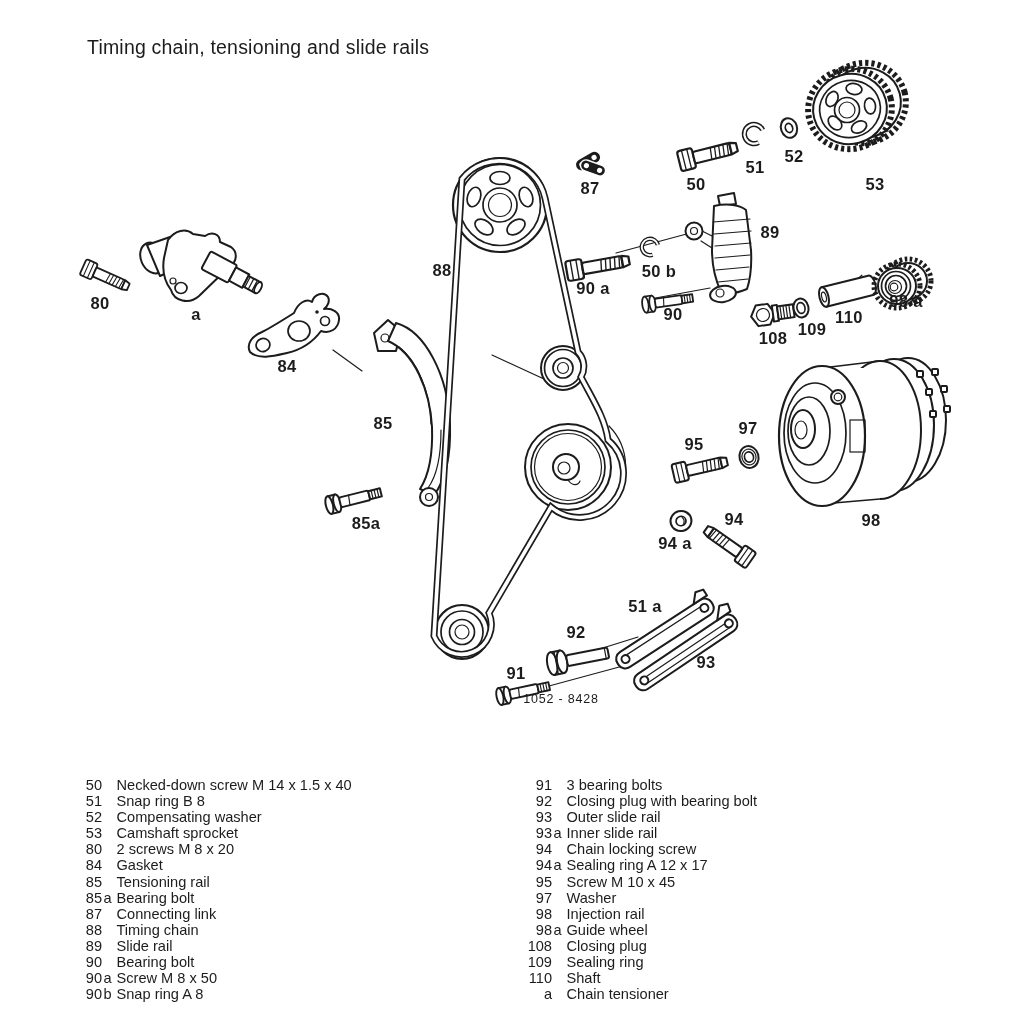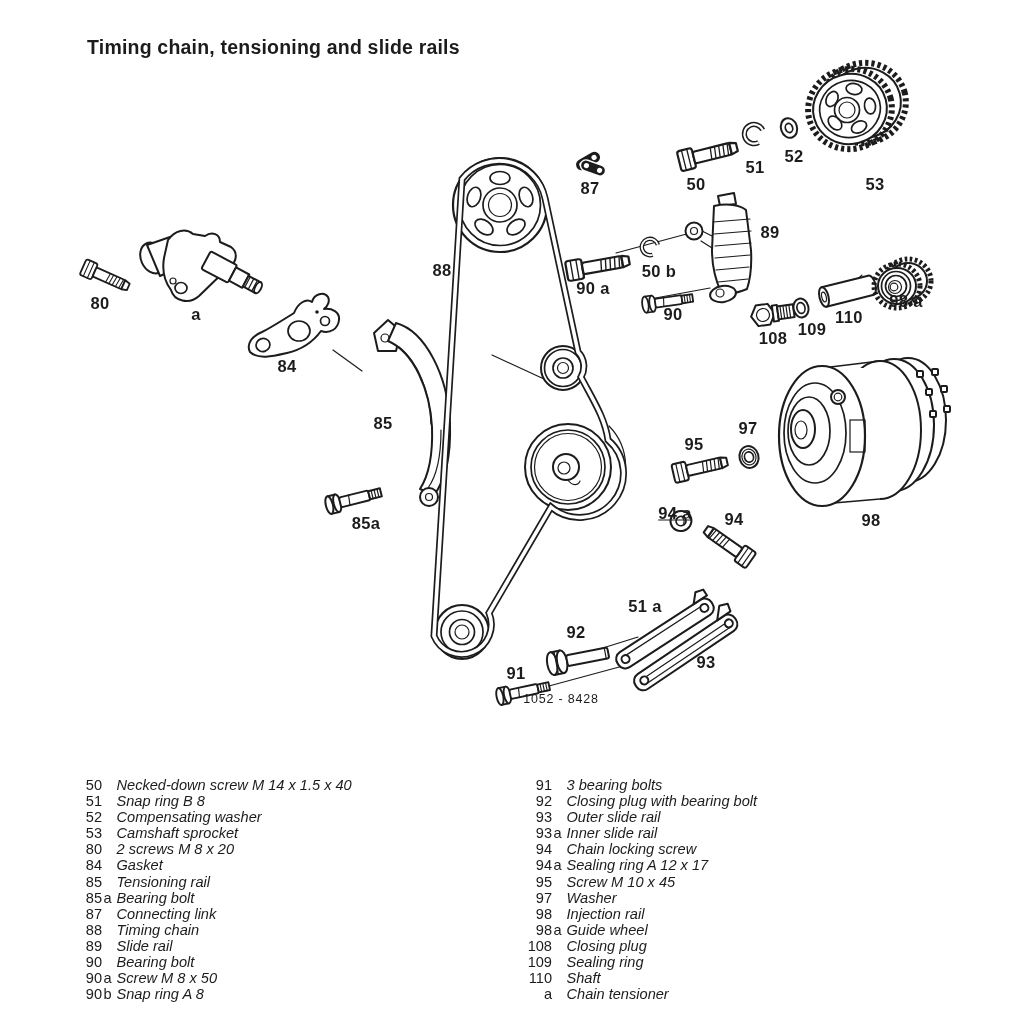--- a/index.html
+++ b/index.html
@@ -3,21 +3,21 @@
 <meta charset="utf-8">
 <style>
   html,body{margin:0;padding:0;}
   body{
     width:1024px;height:1024px;background:#ffffff;
     font-family:"Liberation Sans", sans-serif;color:#1c1c1c;
   }
   .page{position:relative;width:1024px;height:1024px;background:#ffffff;overflow:hidden;}
   .title{
     position:absolute;left:87px;top:36px;
-    font-size:19.5px;font-weight:700;letter-spacing:.2px;white-space:nowrap;
+    font-size:19.5px;font-weight:400;letter-spacing:.2px;white-space:nowrap;
   }
   svg.diagram{position:absolute;left:0;top:0;}
   
   .s{fill:#ffffff;stroke:#1c1c1c;stroke-width:2;stroke-linejoin:round;stroke-linecap:round;}
   .s22{fill:#ffffff;stroke:#1c1c1c;stroke-width:2.2;stroke-linejoin:round;}
   .ln{fill:none;stroke:#1c1c1c;stroke-width:1.7;stroke-linecap:round;}
   .thin{fill:none;stroke:#1c1c1c;stroke-width:1.2;stroke-linecap:round;}
   .teeth{fill:none;stroke:#1c1c1c;stroke-width:6;stroke-dasharray:3.2 3;}
   .teeth2{fill:none;stroke:#1c1c1c;stroke-width:5;stroke-dasharray:2.6 2.5;}
   .chain-o{fill:none;stroke:#1c1c1c;stroke-width:7;}
@@ -34,21 +34,21 @@
     font-size:12.5px;font-weight:400;letter-spacing:.8px;white-space:nowrap;
   }
   
   .parts{position:absolute;top:777px;display:flex;flex-direction:column;}
   #parts-left{left:80px;}
   #parts-right{left:524px;}
   .parts .row{display:flex;height:16.1px;line-height:16.2px;font-size:14.6px;font-weight:400;}
   #parts-left .num{width:22px;text-align:right;}
   #parts-right .num{width:28px;text-align:right;}
   .parts .suffix{width:13px;padding-left:1.5px;}
-  .parts .desc{white-space:nowrap;font-style:italic;}
+  .parts .desc{white-space:nowrap;}
 </style>
 </head>
 <body>
 
 <div class="page">
 
   <div class="title">Timing chain, tensioning and slide rails</div>
 
   <svg class="diagram" width="1024" height="760" viewBox="0 0 1024 760" aria-hidden="true">
     <defs>
@@ -335,21 +335,21 @@
       <span style="left: 442px; top: 270px;">88</span>
       <span style="left: 770px; top: 232px;">89</span>
       <span style="left: 673px; top: 314px;">90</span>
       <span style="left: 593px; top: 288px;">90 a</span>
       <span style="left: 659px; top: 271px;">50 b</span>
       <span style="left: 516px; top: 673px;">91</span>
       <span style="left: 576px; top: 632px;">92</span>
       <span style="left: 706px; top: 662px;">93</span>
       <span style="left: 645px; top: 606px;">51 a</span>
       <span style="left: 734px; top: 519px;">94</span>
-      <span style="left: 675px; top: 513px; text-decoration: underline;">94 a</span>
+      <span style="left: 675px; top: 543px;">94 a</span>
       <span style="left: 694px; top: 444px;">95</span>
       <span style="left: 748px; top: 428px;">97</span>
       <span style="left: 871px; top: 520px;">98</span>
       <span style="left: 906px; top: 301px;">98 a</span>
       <span style="left: 773px; top: 338px;">108</span>
       <span style="left: 812px; top: 329px;">109</span>
       <span style="left: 849px; top: 317px;">110</span>
     </div>
 
   <div class="fig-num">1052 - 8428</div>

